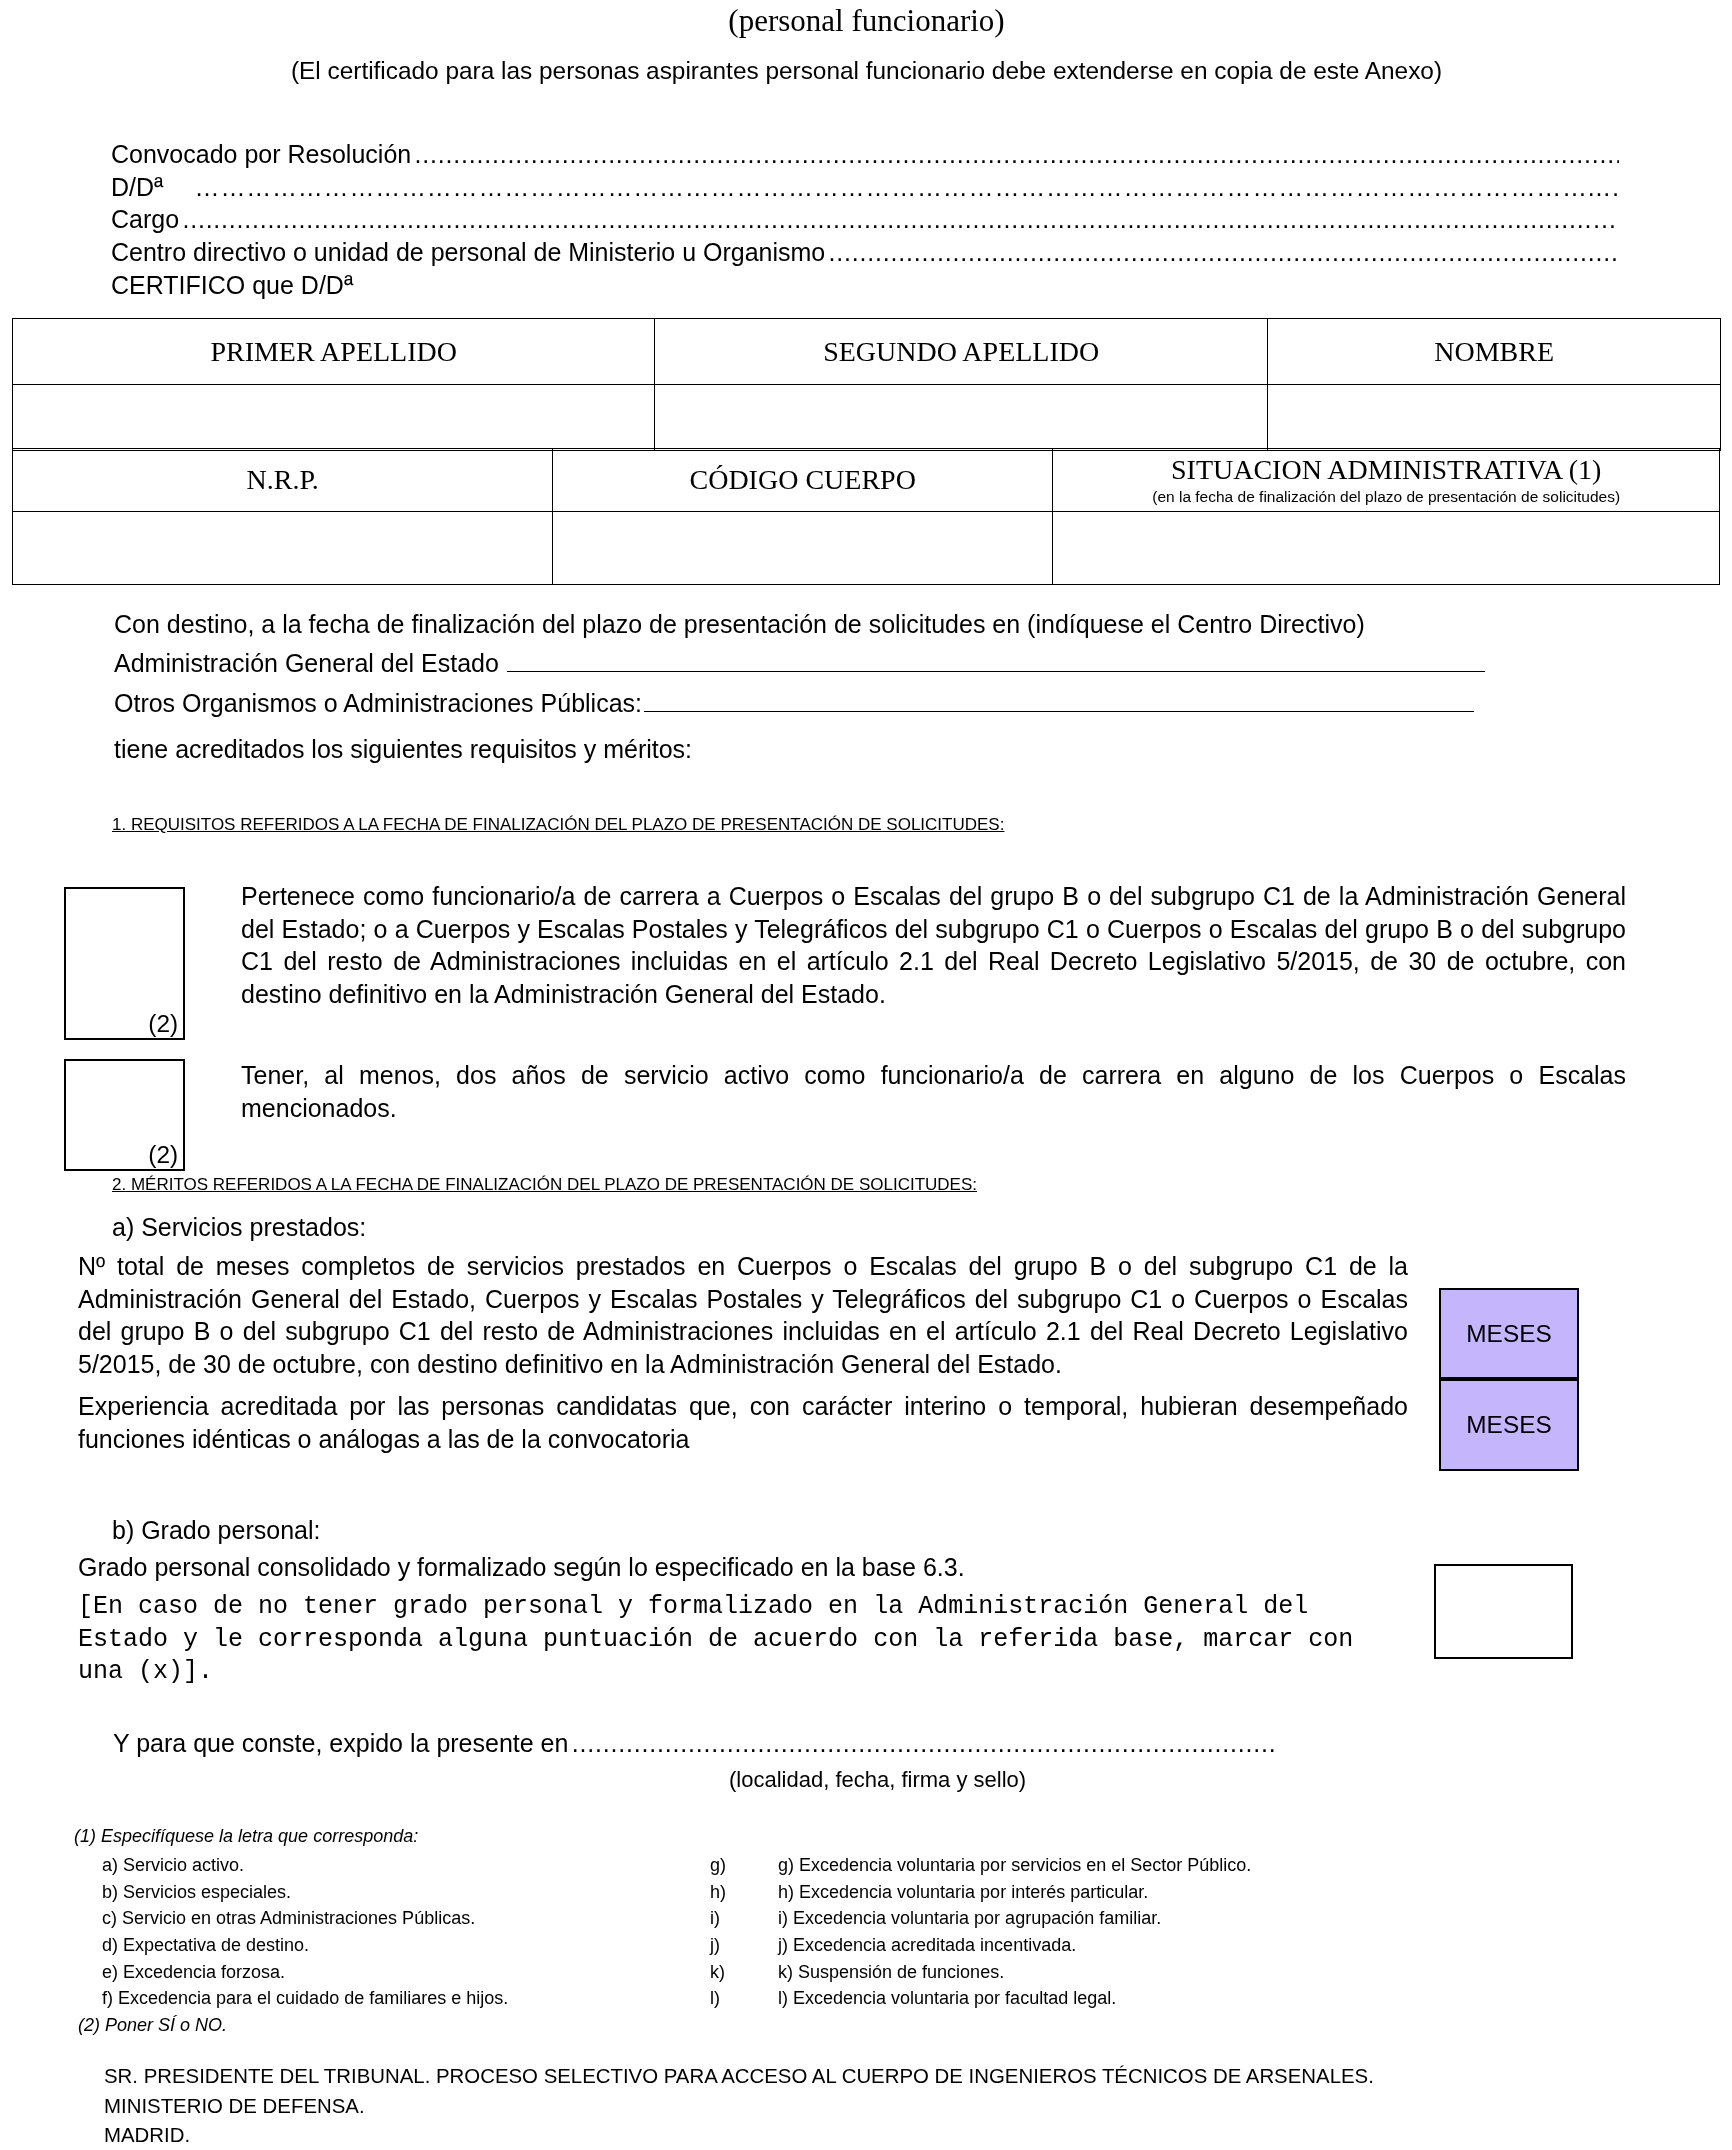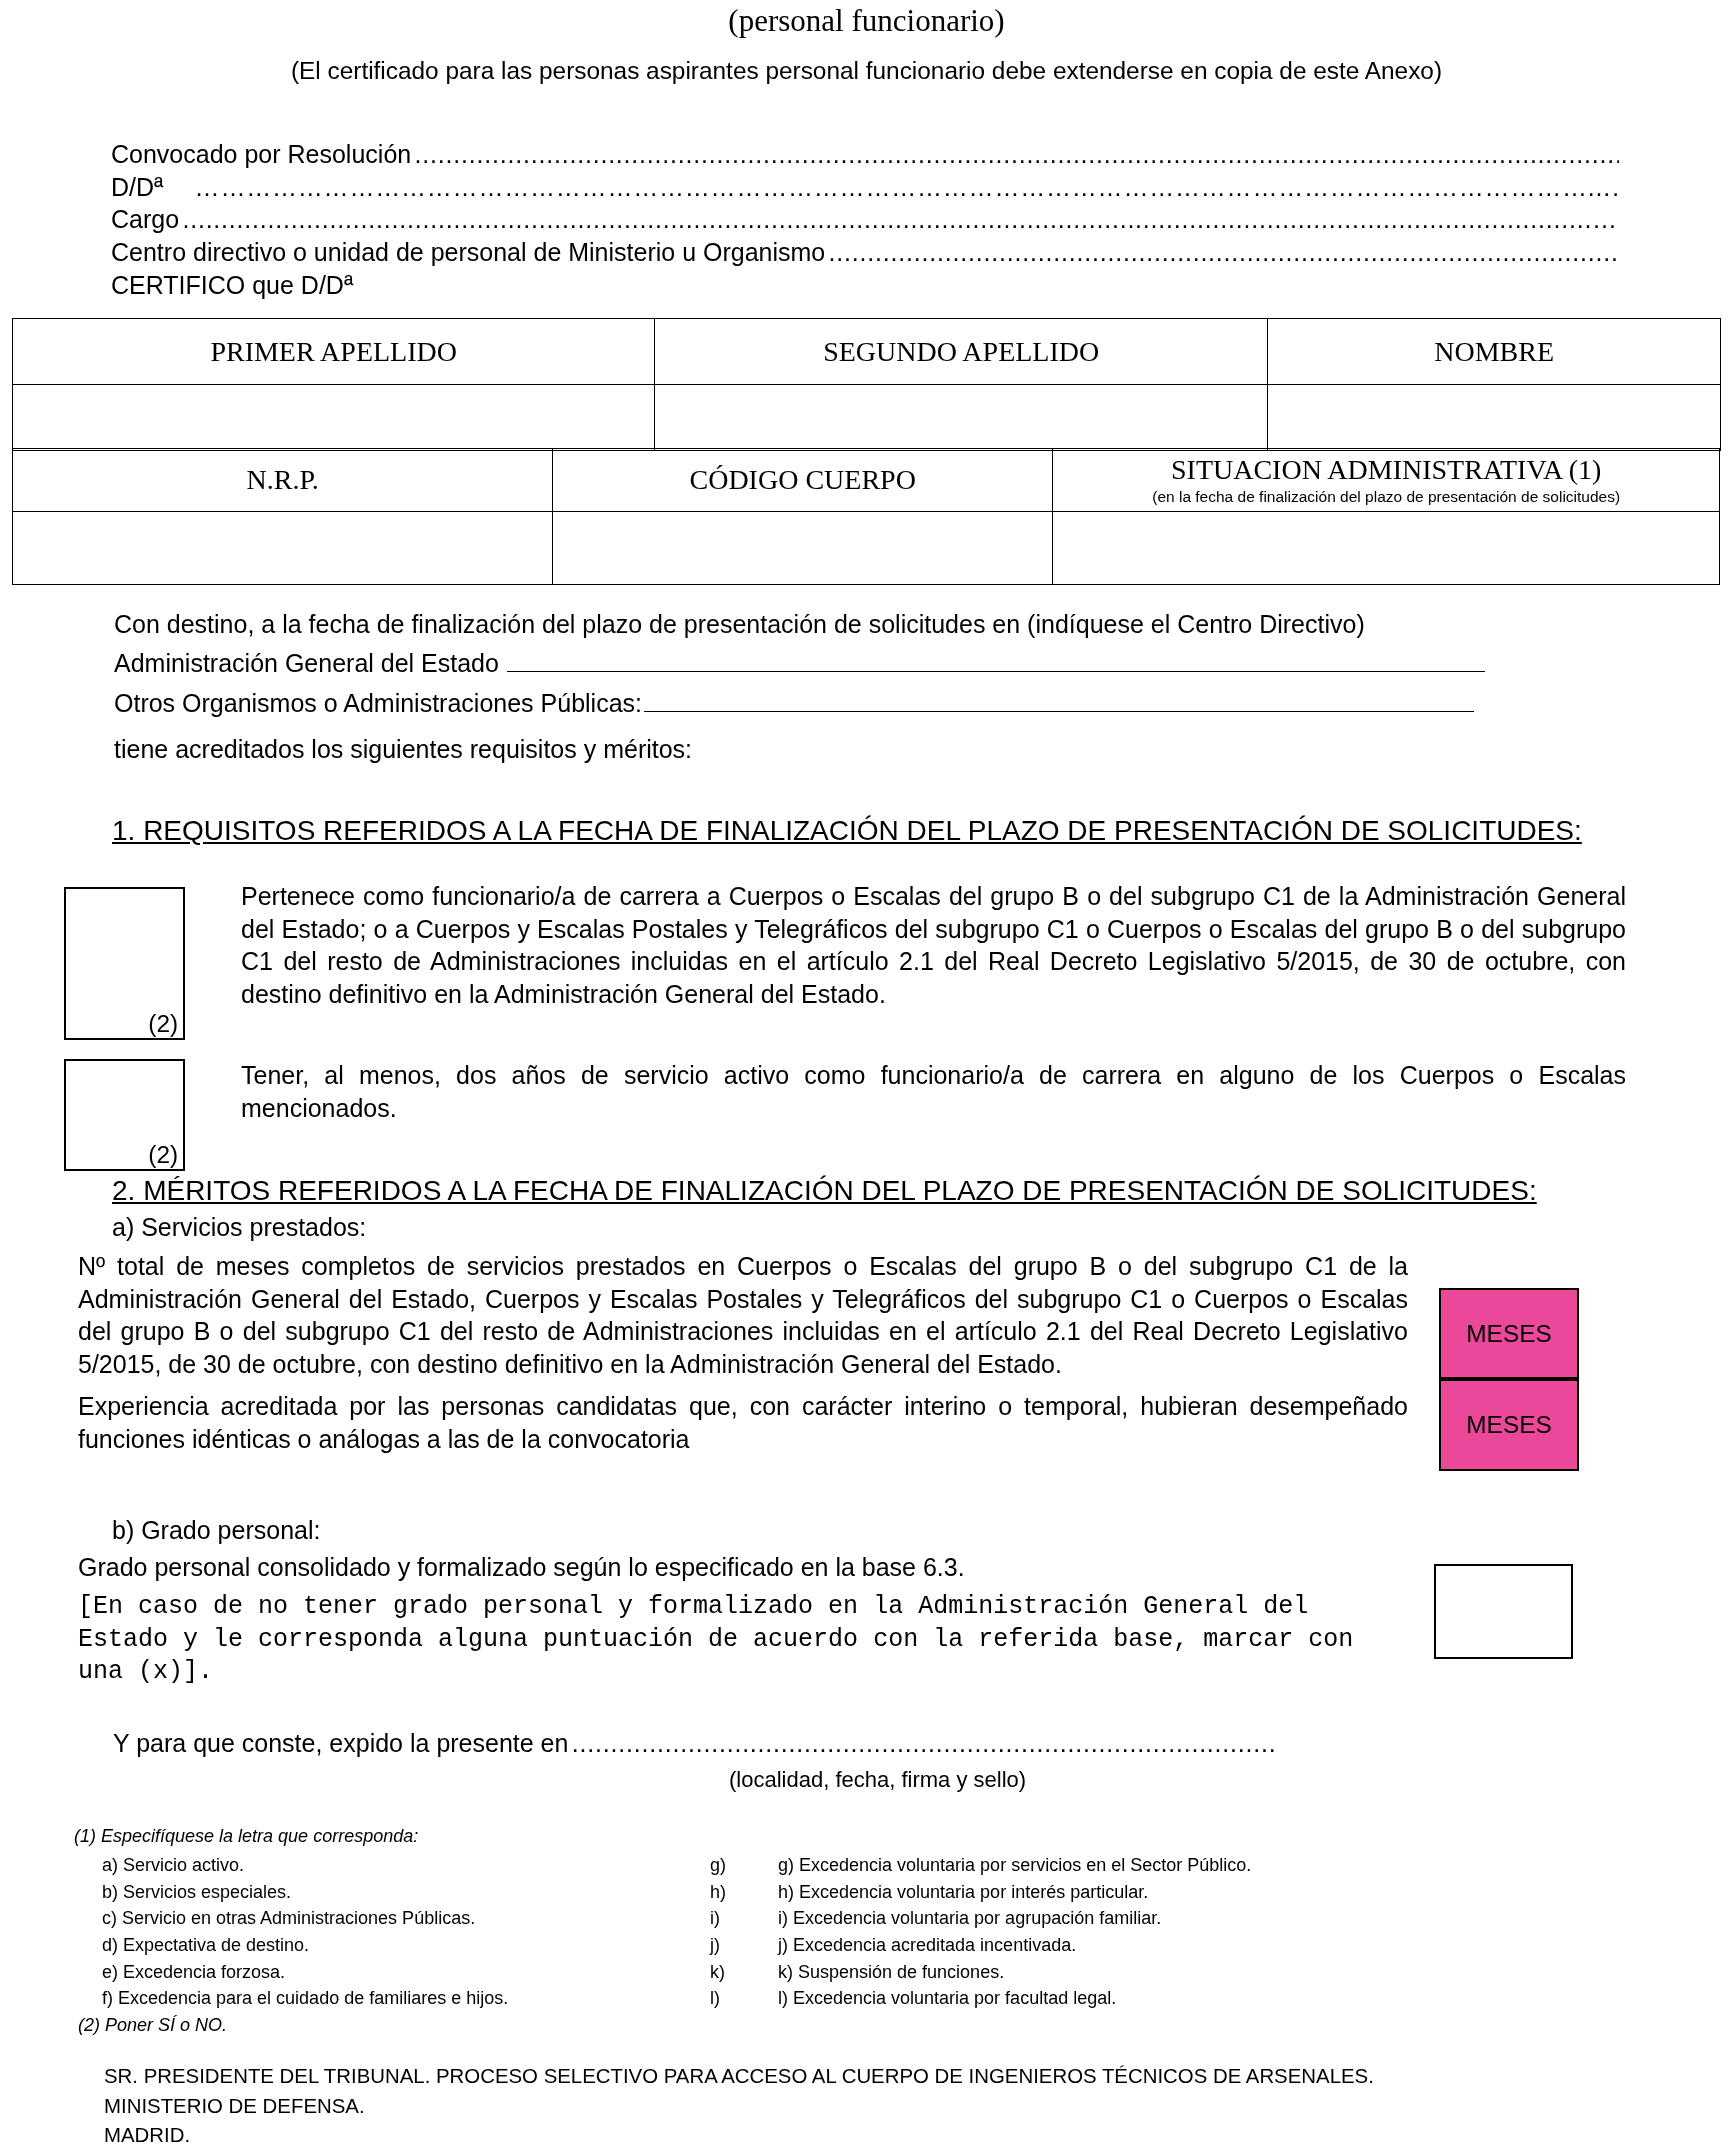--- a/index.html
+++ b/index.html
@@ -97,21 +97,21 @@
   .ul-line {
     display: inline-block;
     border-bottom: 1.6px solid #000;
     height: 21px;
     vertical-align: bottom;
   }
 
   
   .sec-head {
     position: absolute;
-    font-size: 28px;
+    font-size: 17px;
     text-decoration: underline;
     white-space: nowrap;
   }
 
   
   .chkbox {
     position: absolute;
     border: 2.4px solid #000;
     box-sizing: border-box;
     background: #fff;
@@ -130,21 +130,21 @@
     text-align: justify;
     line-height: 1.30;
   }
   .para.jleft { text-align: left; }
 
   
   .meses-box {
     position: absolute;
     border: 2.4px solid #000;
     box-sizing: border-box;
-    background: #ec4899;
+    background: #c4b5fd;
     font-size: 24.4px;
     display: flex;
     align-items: center;
     justify-content: center;
   }
   .grade-box {
     position: absolute;
     border: 2.4px solid #000;
     box-sizing: border-box;
     background: #fff;

